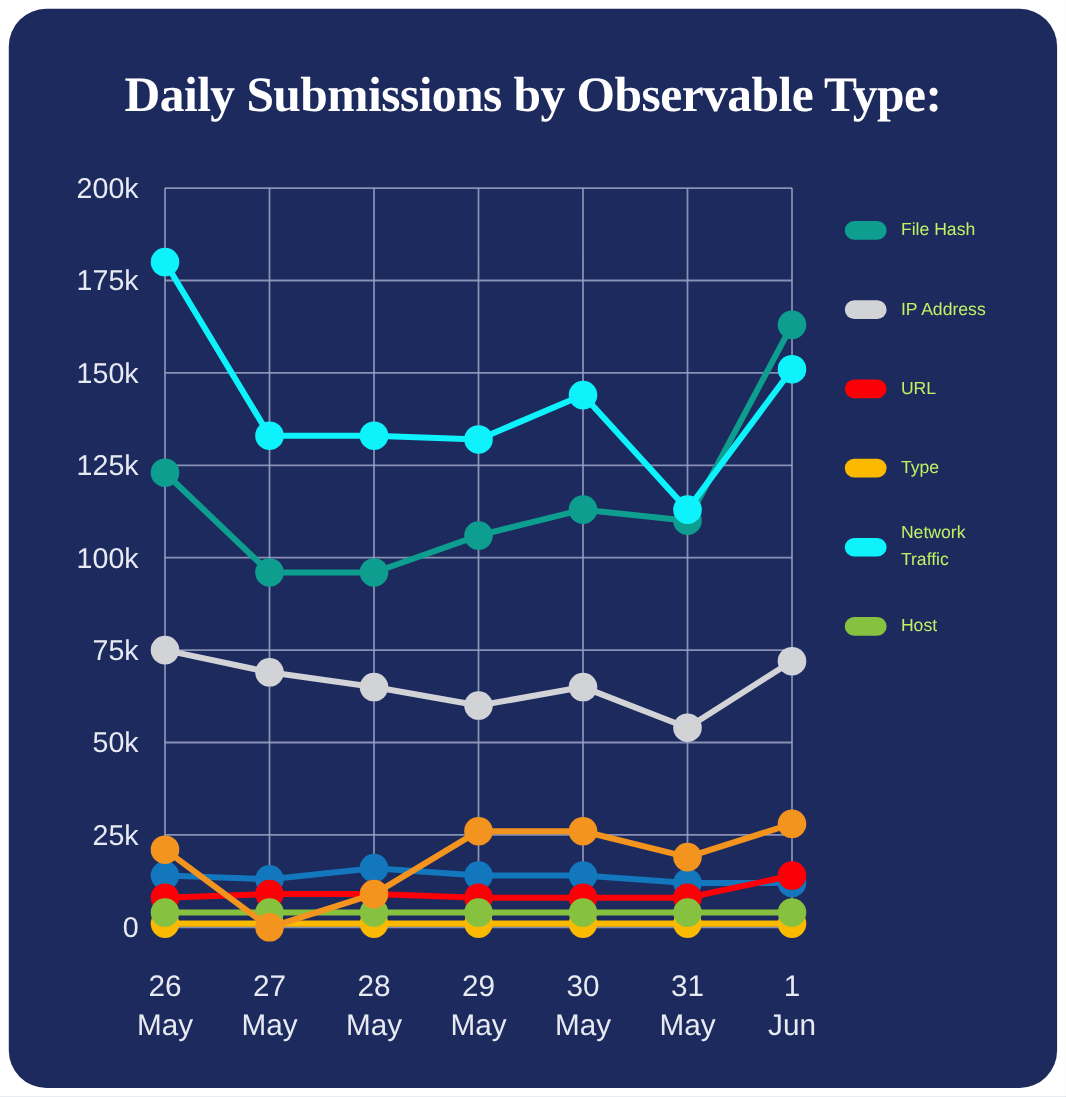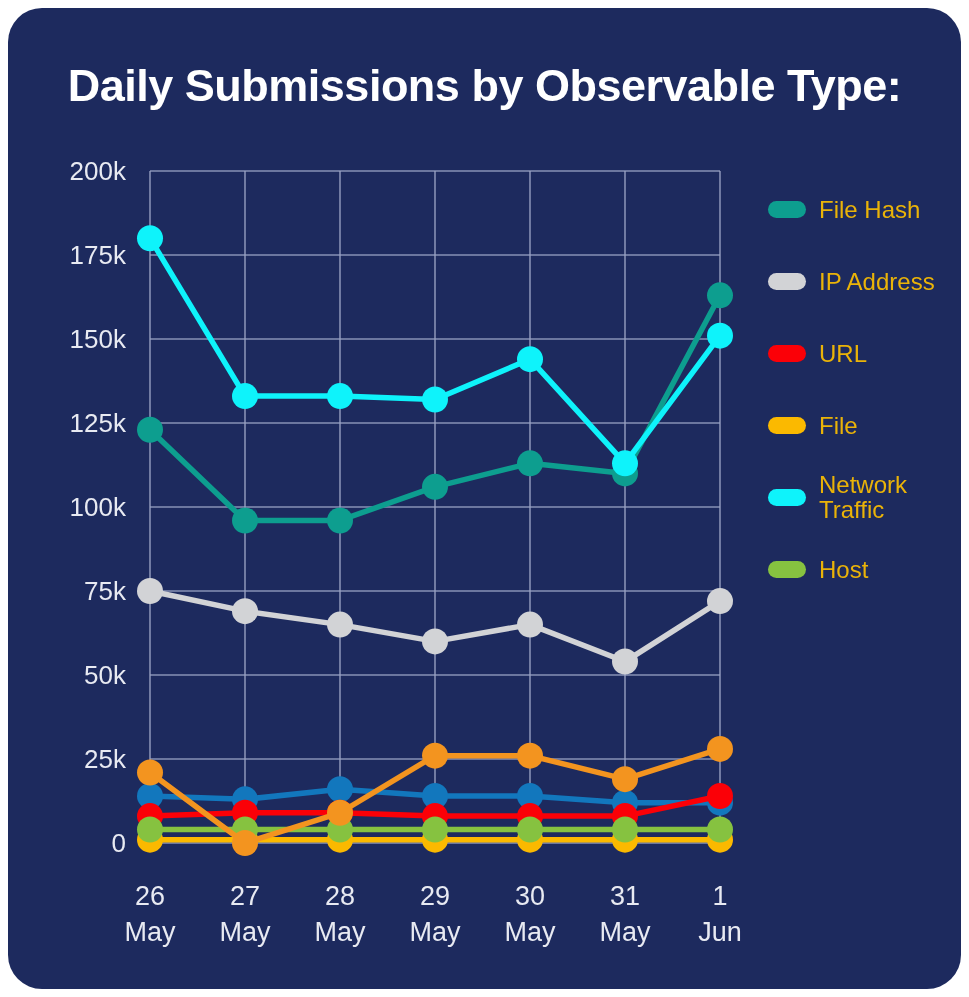--- a/index.html
+++ b/index.html
@@ -26,21 +26,21 @@
   }
   #chart-title {
     position: absolute;
     left: 0;
     top: 52px;
     width: 953px;
     text-align: center;
     color: #ffffff;
     font-size: 45px;
     font-weight: bold;
-    font-family: Liberation Sans, sans-serif;
+    font-family: Liberation Serif, serif;
     letter-spacing: -0.5px;
     white-space: nowrap;
   }
   #plot-wrap {
     position: absolute;
     left: 0;
     top: 0;
     width: 953px;
     height: 981px;
   }
@@ -79,22 +79,22 @@
     height: 30px;
   }
   .legend-swatch {
     width: 38px;
     height: 17px;
     border-radius: 9px;
     flex: 0 0 auto;
     margin-right: 13px;
   }
   .legend-label {
-    color: #eab308;
-    font-size: 24px;
+    color: #bef264;
+    font-size: 16px;
     line-height: 25px;
     font-family: "Liberation Sans", sans-serif;
     white-space: pre-line;
   }
 </style>
 </head>
 <body>
 
 <div id="card">
 
@@ -240,21 +240,21 @@
       <div class="legend-item">
         <span class="legend-swatch" style="background: rgb(210, 211, 214);"></span>
         <span class="legend-label">IP Address</span>
       </div>
       <div class="legend-item">
         <span class="legend-swatch" style="background: rgb(251, 0, 7);"></span>
         <span class="legend-label">URL</span>
       </div>
       <div class="legend-item">
         <span class="legend-swatch" style="background: rgb(251, 185, 0);"></span>
-        <span class="legend-label">File</span>
+        <span class="legend-label">Type</span>
       </div>
       <div class="legend-item">
         <span class="legend-swatch" style="background: rgb(14, 243, 251);"></span>
         <span class="legend-label">Network
 Traffic</span>
       </div>
       <div class="legend-item">
         <span class="legend-swatch" style="background: rgb(134, 194, 64);"></span>
         <span class="legend-label">Host</span>
       </div>

